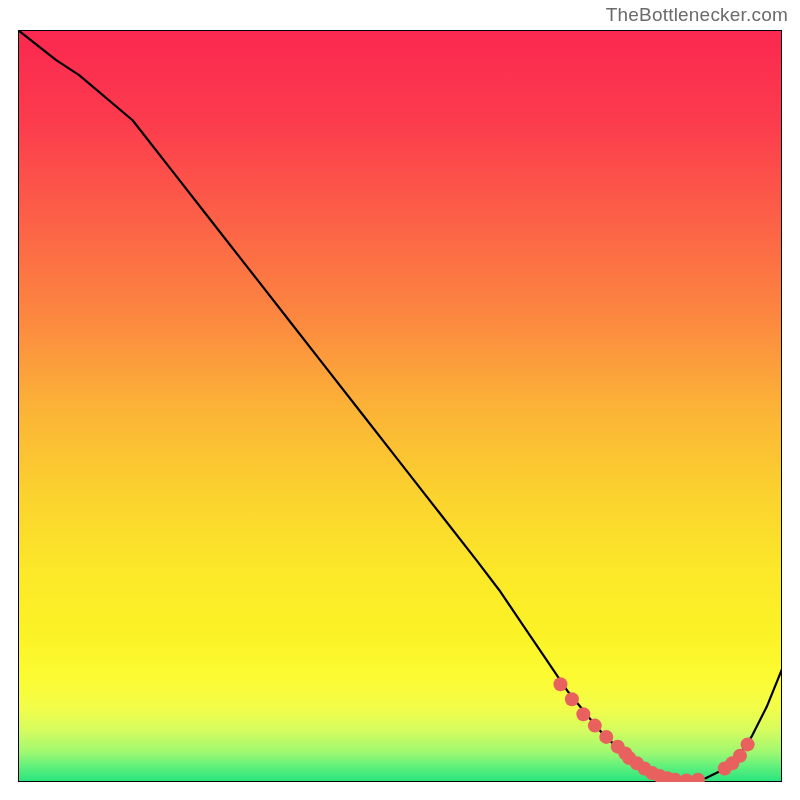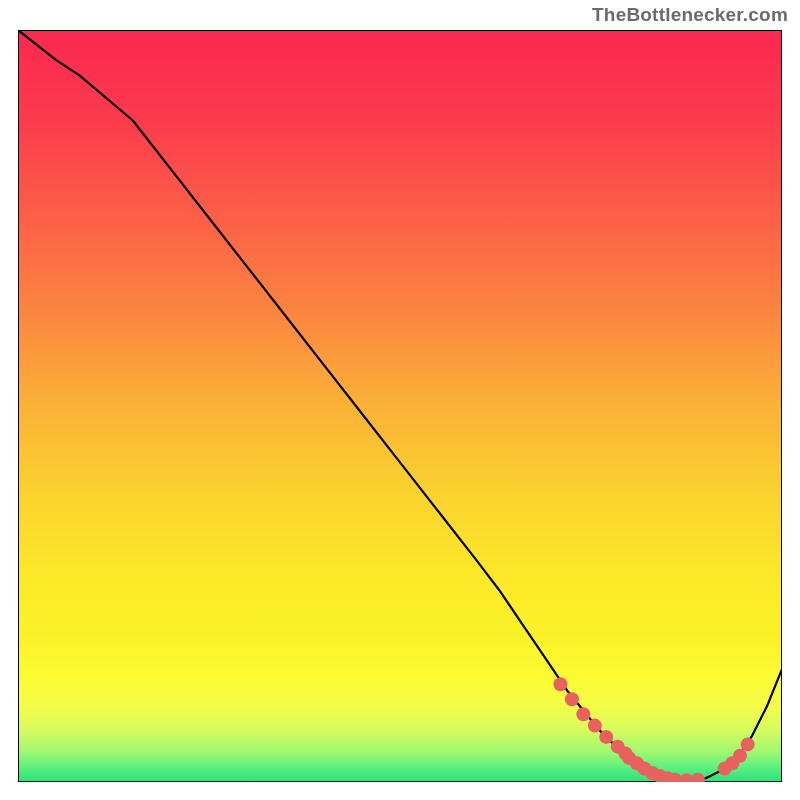--- a/index.html
+++ b/index.html
@@ -9,21 +9,21 @@
     background: #ffffff;
     position: relative;
     font-family: Arial, sans-serif;
   }
   .watermark {
     position: absolute;
     top: 4px;
     right: 12px;
     font-size: 19px;
     color: #6b6b6b;
-    font-weight: bold;
+    font-weight: normal;
     letter-spacing: 0.2px;
   }
   .chart-container {
     position: absolute;
     top: 30px;
     left: 18px;
     width: 764px;
     height: 752px;
   }
   .chart-bg {

